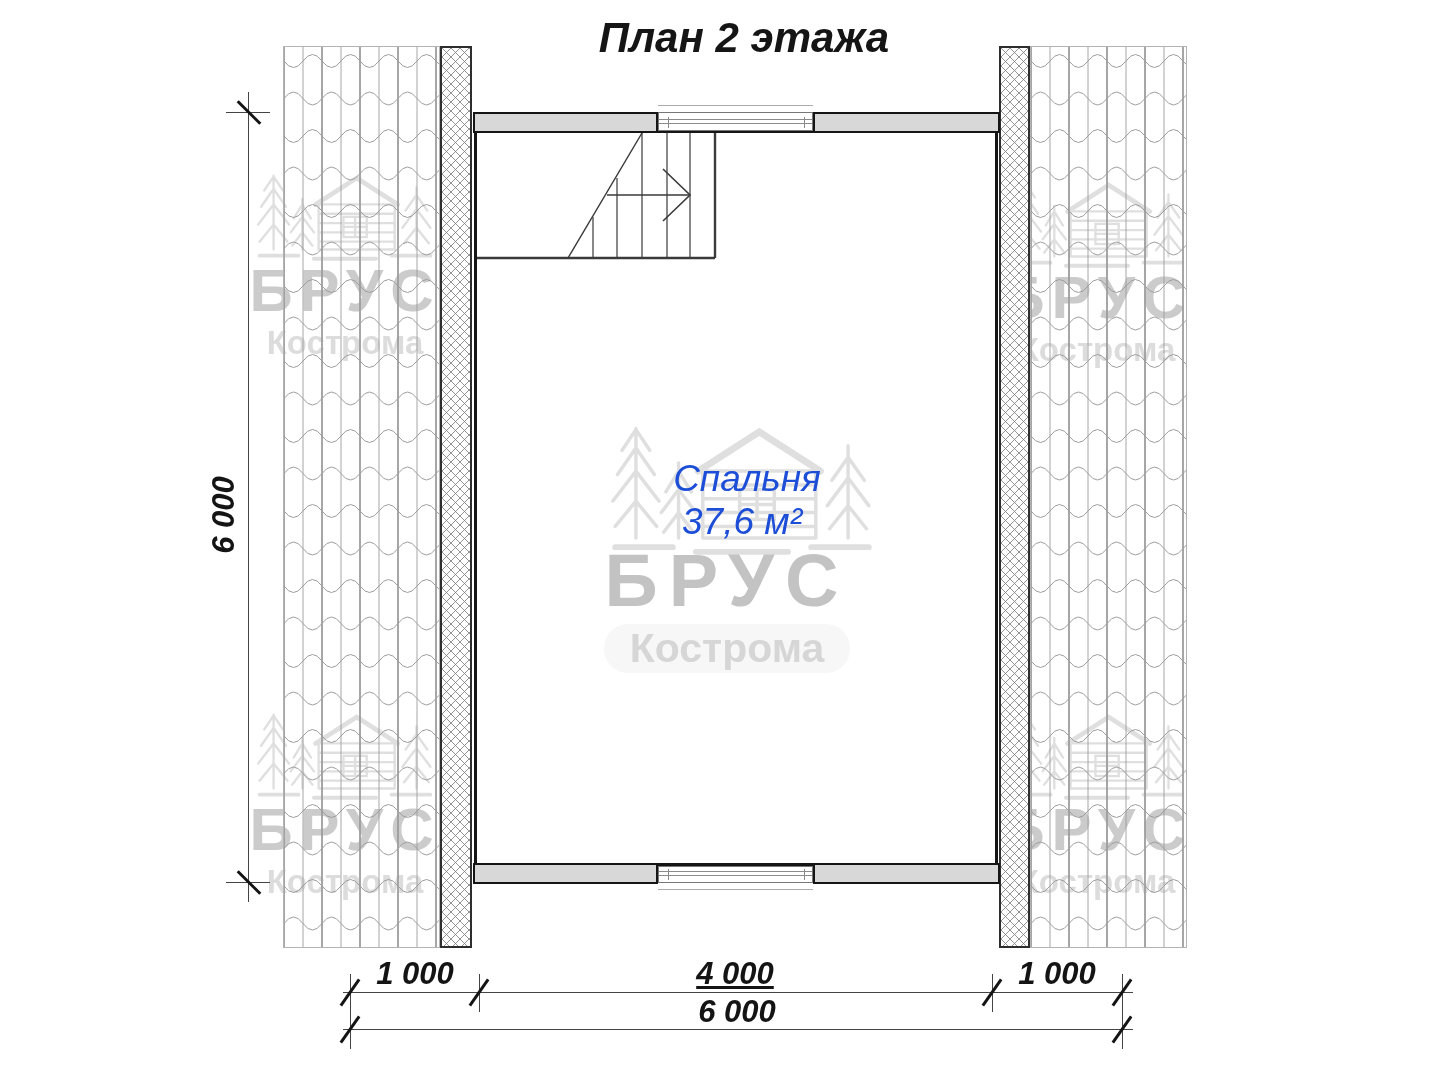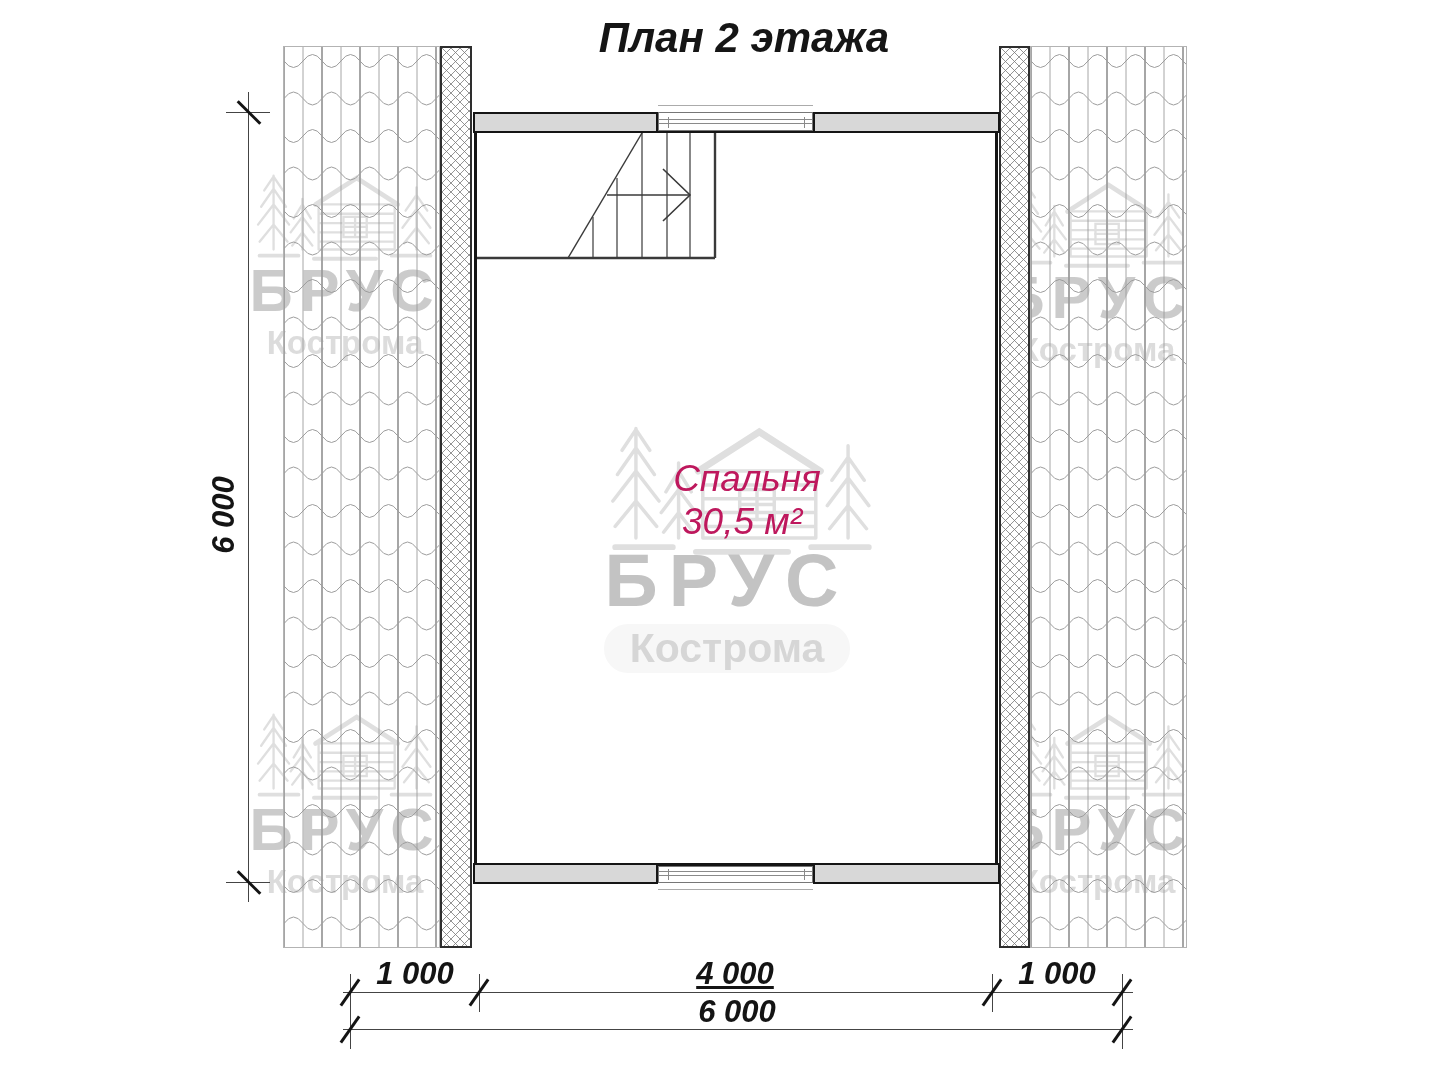--- a/index.html
+++ b/index.html
@@ -27,21 +27,21 @@
   
   .wm{display:flex;flex-direction:column;align-items:center;transform:translateX(-50%);
       z-index:1;width:240px;}
   .wm-brand{font-size:60px;font-weight:700;letter-spacing:7px;color:#cbcbcb;line-height:1;margin-top:-4px;}
   .wm-city{font-size:33px;font-weight:600;color:#dcdcdc;line-height:1.1;margin-top:4px;}
   .wm-center{z-index:5;width:320px;}
   .wm-center .wm-brand{font-size:74px;letter-spacing:11px;color:#c3c3c3;}
   .wm-center .wm-city{font-size:41px;color:#d6d6d6;background:#f7f7f7;border-radius:24px;
                       padding:2px 26px;margin-top:6px;}
   
-  .room-label{transform:translateX(-50%);font-size:37px;font-style:italic;color:#be185d;
+  .room-label{transform:translateX(-50%);font-size:37px;font-style:italic;color:#1d4ed8;
               white-space:nowrap;z-index:6;font-weight:500;}
   
   .dimline{background:#444;z-index:3;}
   .slash{width:32px;height:3px;background:#141414;z-index:3;}
   .dimtext{font-size:31px;font-style:italic;font-weight:600;color:#141414;white-space:nowrap;z-index:3;}
   .stair-svg{z-index:5;}
 </style>
 </head>
 <body>
 
@@ -182,21 +182,21 @@
 
   <svg class="abs" style="left:592px;top:365px;z-index:5;" width="300" height="196" viewBox="0 0 260 170">
       <use href="#wm-logo"></use>
     </svg>
   <div class="abs wm wm-center" style="left:727px;top:548px;">
     <div class="wm-brand">БРУС</div>
     <div class="wm-city">Кострома</div>
   </div>
 
   <div class="abs room-label" style="left:747px;top:458px;">Спальня</div>
-  <div class="abs room-label" style="left:742px;top:501px;">30,5 м²</div>
+  <div class="abs room-label" style="left:742px;top:501px;">37,6 м²</div>
 
   <div class="abs dimline" style="left:248px;top:92px;width:1px;height:810px;"></div>
   <div class="abs dimline" style="left:226px;top:112px;width:44px;height:1px;"></div>
   <div class="abs dimline" style="left:226px;top:882px;width:44px;height:1px;"></div>
   <div class="abs slash" style="left:233px;top:111px;transform:rotate(45deg);"></div>
   <div class="abs slash" style="left:233px;top:881px;transform:rotate(45deg);"></div>
   <div class="abs dimtext" style="left:224px;top:515px;transform:translate(-50%,-50%) rotate(-90deg);">6 000</div>
 
   <div class="abs dimline" style="left:343px;top:992px;width:790px;height:1px;"></div>
   <div class="abs dimline" style="left:350px;top:974px;width:1px;height:38px;"></div>

